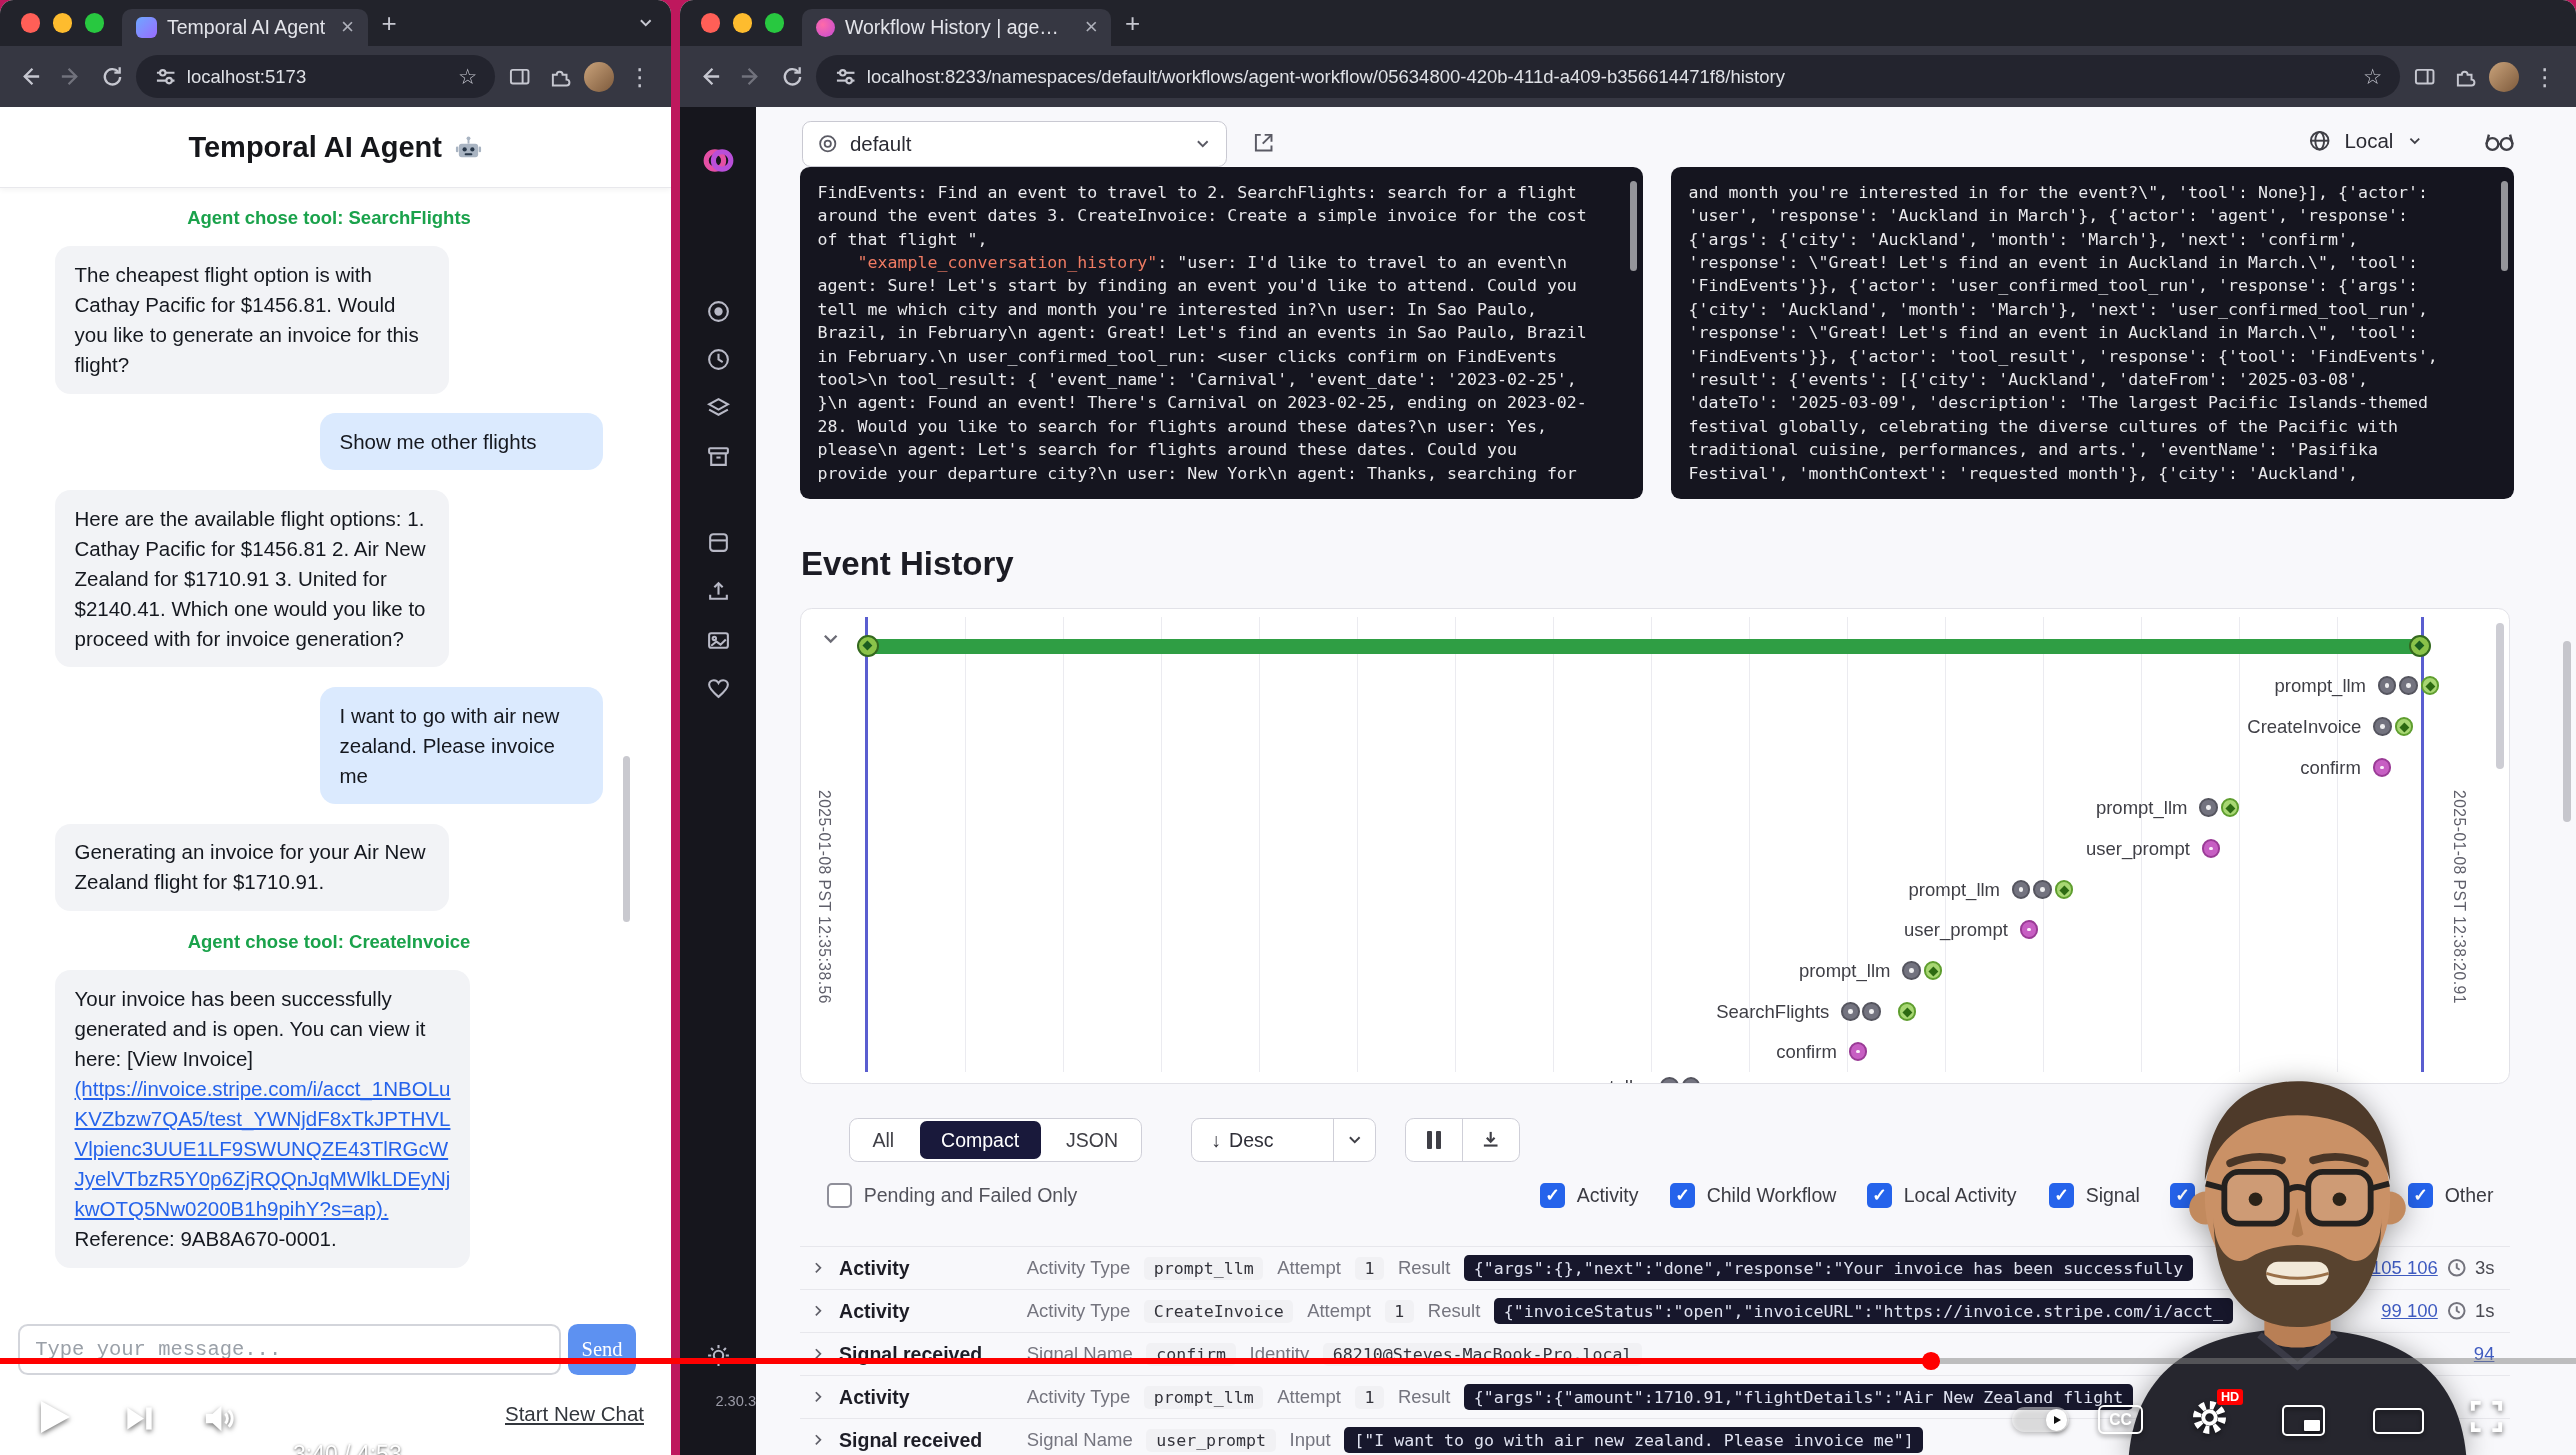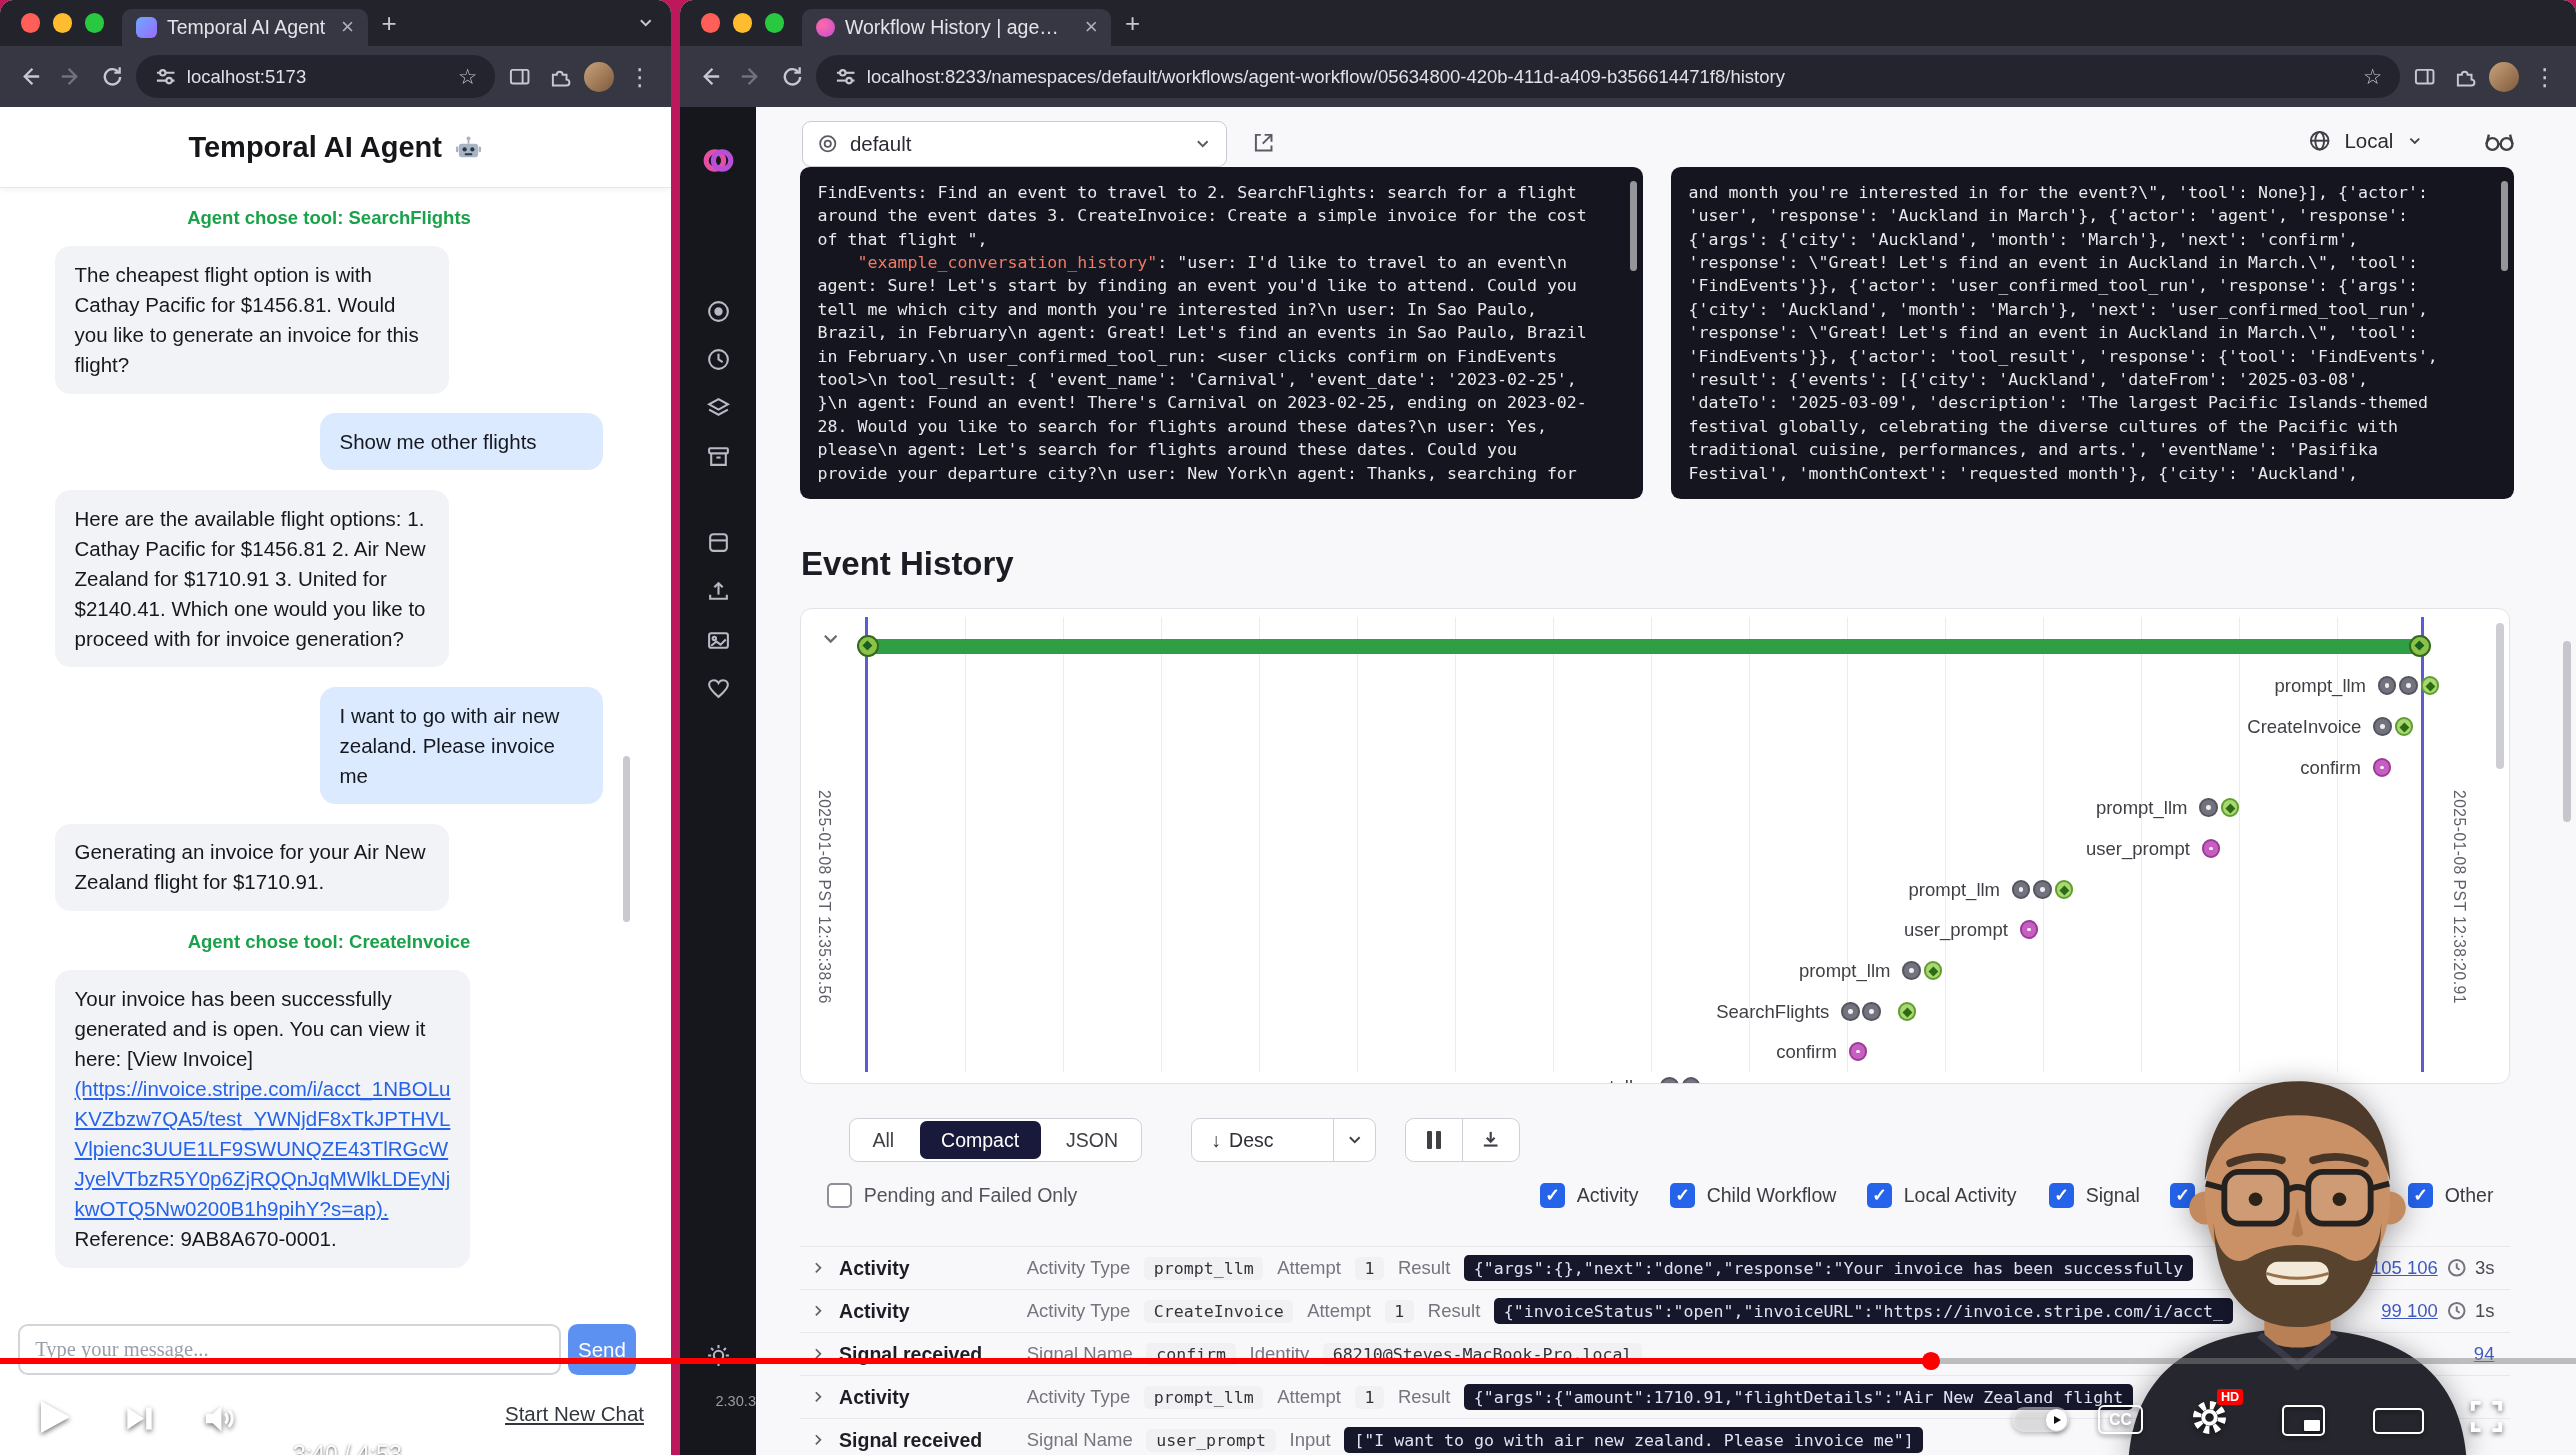--- a/index.html
+++ b/index.html
@@ -37,23 +37,23 @@
   .l-header{height:80px;display:flex;align-items:center;justify-content:center;gap:11.7px;font-size:29px;font-weight:bold;color:#15161a;box-shadow:0 1px 0 #e8e8ec,0 2.9px 5.9px rgba(0,0,0,.05);position:relative;z-index:2}
   .chat{position:absolute;top:82px;left:0;right:0;height:1132px;overflow:hidden;padding:9.8px 68px 0 55px}
   .notice{text-align:center;color:#1aa24b;font-size:18.5px;font-weight:600;margin:7.8px 0 17.6px}
   .notice .tool{font-weight:700}
   .bubble{border-radius:15.6px;padding:13.7px 19.5px;font-size:20.5px;line-height:30px;color:#15181f;margin-bottom:19.5px;overflow-wrap:break-word}
   .bubble.agent{background:#f2f3f6;max-width:394px}
   .bubble.user{background:#dbeafe;max-width:283px;margin-left:auto}
   .bubble.inv{max-width:415px}
   .ilink{color:#2563eb;text-decoration:underline;overflow-wrap:anywhere;cursor:pointer}
   .chat-ended{position:absolute;top:1156px;left:0;right:0;text-align:center;color:#6f737b;font-size:19.5px}
-  .chat-input{position:absolute;top:1217px;left:17.6px;width:543px;height:51px;border:2px solid #d3d5db;border-radius:9.8px;padding:0 15.6px;font-size:20.5px;color:#3a3f46;font-family:Liberation Serif, serif;outline:none;background:#fff}
+  .chat-input{position:absolute;top:1217px;left:17.6px;width:543px;height:51px;border:2px solid #d3d5db;border-radius:9.8px;padding:0 15.6px;font-size:20.5px;color:#3a3f46;font-family:Liberation Mono, monospace;outline:none;background:#fff}
   .chat-input::placeholder{color:#9aa0a8}
-  .send-btn{position:absolute;top:1217px;left:568px;width:68px;height:51px;border:none;border-radius:9.8px;background:#4c86f0;color:#fff;font-size:20.5px;font-family:Liberation Sans, sans-serif;opacity:.9}
+  .send-btn{position:absolute;top:1217px;left:568px;width:68px;height:51px;border:none;border-radius:9.8px;background:#4c86f0;color:#fff;font-size:20.5px;font-family:Liberation Serif, serif;opacity:.9}
   .newchat{position:absolute;top:1295px;right:27px;font-size:20.5px;color:#33373d;text-decoration:underline;cursor:pointer}
   .l-scroll{position:absolute;left:623px;top:649px;width:6.8px;height:166px;background:#c9c9cf;border-radius:3.9px}
 
   
   .r-app{position:absolute;top:107px;left:0;right:0;bottom:0;background:#f8f8fb}
   .sb{position:absolute;top:0;left:0;bottom:0;width:76px;background:#16161d}
   .sb-it{position:absolute;left:0;right:0;display:flex;justify-content:center;color:#b8b9c6}
   .sb-ver{position:absolute;left:0;right:0;text-align:right;color:#9a9aa6;font-size:14.6px}
   .r-content{position:absolute;left:76px;right:0;top:0;bottom:0}
   .ns-pill{position:absolute;left:46px;top:13.7px;width:425px;height:46px;background:#fff;border:1.5px solid #c9c9d2;border-radius:8.8px;display:flex;align-items:center;gap:11.7px;padding:0 13.7px;font-size:20.5px;color:#2b2b33}

